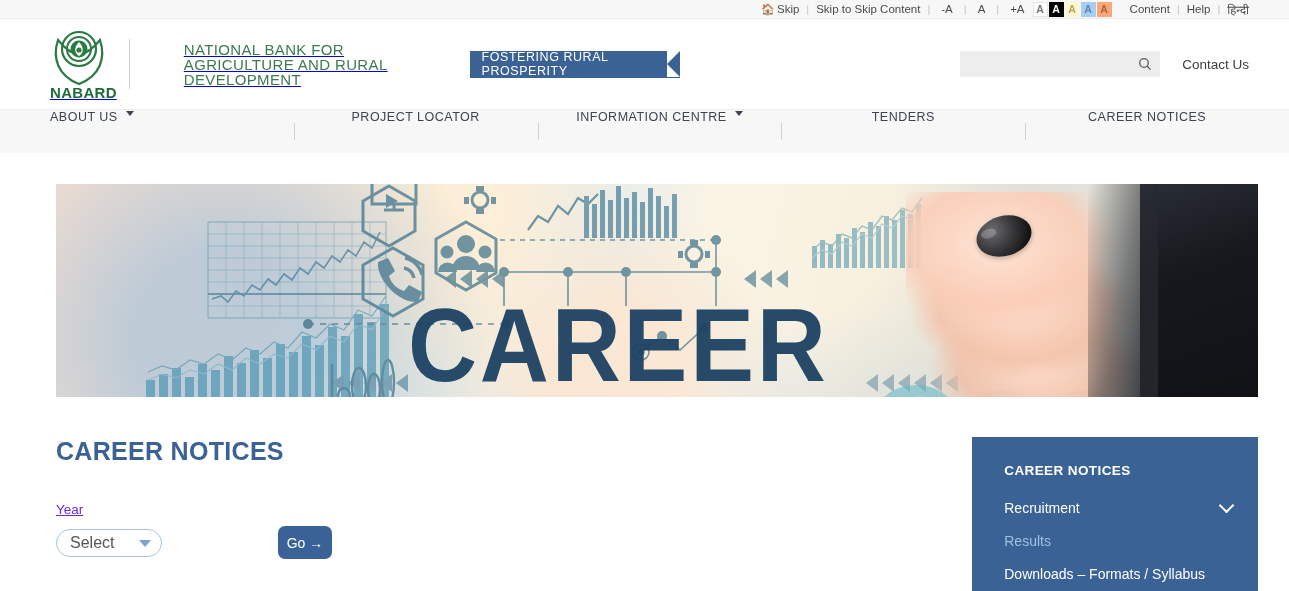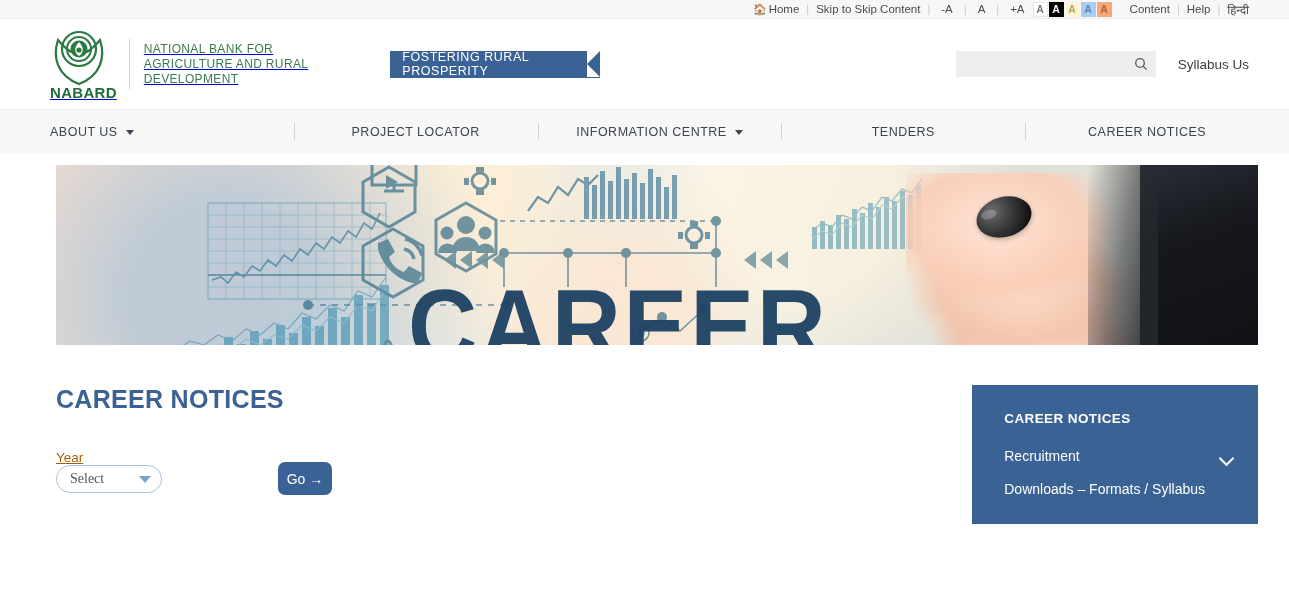--- a/index.html
+++ b/index.html
@@ -62,22 +62,22 @@
   .logo-mark { width: 58px; height: 62px; flex: none; position: relative; }
   .logo-name {
     font-size: 15px; font-weight: bold; color: #1f6b3b;
     letter-spacing: .3px; text-align: center;
     margin-top: -6px;
   }
   .logo-divider {
     width: 1px; height: 50px; background: #cfd6cf; margin: 0 14px 0 12px;
   }
   .logo-text {
-    font-size: 12px; line-height: 15px; color: #3c7a4e;
-    letter-spacing: .35px; font-weight: 500;
+    font-size: 15px; line-height: 15px; color: #3c7a4e;
+    letter-spacing: .35px; font-weight: 500; margin-left: 40px;
   }
   .tagline {
     margin-left: 82px;
     position: relative;
     height: 27px;
     background: #3a6294;
     color: #ffffff;
     font-size: 12.5px;
     letter-spacing: .55px;
     display: flex; align-items: center;
@@ -117,21 +117,21 @@
     height: 44px;
     background: #f7f7f7;
     border-top: 1px solid #eeeeee;
     display: flex;
     align-items: stretch;
     padding-left: 36px;
     padding-right: 20px;
   }
   .nav-item {
     flex: 1;
-    display: flex; align-items: center; justify-content: center;
+    display: flex; justify-content: center;
     gap: 8px;
     font-size: 12.5px; letter-spacing: .5px;
     color: #3c4450;
     cursor: pointer;
     position: relative;
     white-space: nowrap;
   }
   .nav-item.first { justify-content: flex-start; padding-left: 14px; }
   .nav-item + .nav-item::before {
     content: "";
@@ -143,30 +143,31 @@
     border-left: 4.5px solid transparent;
     border-right: 4.5px solid transparent;
     border-top: 5px solid #3c4450;
     display: inline-block;
     position: relative; top: 1px;
   }
 
   
   .hero-wrap { padding: 12px 31px 0 56px; }
   .hero {
-    width: 1202px; height: 180px;
+    width: 1202px; height: 213px;
     position: relative; overflow: hidden;
     background:
       radial-gradient(circle at 14% 74%, rgba(171,196,216,.75) 0 9%, rgba(171,196,216,0) 26%),
       radial-gradient(circle at 6% 30%, rgba(248,224,208,.9) 0 11%, rgba(248,224,208,0) 28%),
       radial-gradient(circle at 30% 12%, rgba(253,238,214,.95) 0 10%, rgba(253,238,214,0) 25%),
       radial-gradient(circle at 46% 88%, rgba(252,231,210,.9) 0 10%, rgba(252,231,210,0) 26%),
       radial-gradient(circle at 62% 18%, rgba(255,246,226,.85) 0 12%, rgba(255,246,226,0) 30%),
       radial-gradient(circle at 78% 62%, rgba(179,209,225,.55) 0 14%, rgba(179,209,225,0) 34%),
       linear-gradient(118deg, #f6ddd2 0%, #f7e3d4 14%, #eef0e6 31%, #dfe9ec 46%, #e7eef0 58%, #f6e9d8 74%, #fdf0dc 88%, #fdf6e8 100%);
+    margin-top: 19px;
   }
   .hero-grad-right {
     position: absolute; inset: 0;
     background: linear-gradient(100deg, rgba(255,255,255,0) 55%, rgba(250,230,205,.35) 78%, rgba(252,240,220,.45) 100%);
   }
   .suit {
     position: absolute; right: 0; top: 0; width: 118px; height: 100%;
     background: linear-gradient(160deg, #2a2e36 0%, #16181d 40%, #101216 100%);
   }
   .suit::before {
@@ -214,35 +215,35 @@
   .main-col { width: 910px; }
   .page-title {
     font-size: 25px; font-weight: 700; color: #3a6294;
     letter-spacing: .3px;
     margin-bottom: 36px;
   }
   .filter-row { display: flex; align-items: flex-end; }
   .field { margin-right: 60px; }
   .field.month { margin-left: 54px; }
   .field-label {
-    font-size: 13.5px; color: #a16207; margin-bottom: 0; display: block; text-decoration: underline;
+    font-size: 13.5px; color: #6d28d9; margin-bottom: 12px; display: block; text-decoration: underline;
   }
   .pill-select {
     width: 106px; height: 28px;
     border: 1px solid #a9c4de;
     border-radius: 16px;
     display: flex; align-items: center;
     padding: 0 10px 0 13px;
     background: #ffffff;
     cursor: pointer;
     position: relative;
   }
   .pill-select.wide { width: 104px; }
   .pill-value {
-    flex: 1; font-size: 14px; color: #555; font-family: Liberation Serif, serif;
+    flex: 1; font-size: 16px; color: #555;
   }
   .pill-caret {
     width: 0; height: 0;
     border-left: 6px solid transparent;
     border-right: 6px solid transparent;
     border-top: 7px solid #7ba3cc;
   }
   .go-btn {
     margin-left: 56px; margin-bottom: -2px;
     background: #3a6296;
@@ -264,41 +265,41 @@
     padding: 26px 22px 10px 32px;
     color: #ffffff;
     align-self: flex-start;
     min-height: 126px;
   }
   .sb-title {
     font-size: 13.5px; font-weight: 700; letter-spacing: .4px;
     margin-bottom: 22px;
   }
   .sb-item {
-    display: flex; align-items: flex-end; justify-content: space-between;
+    display: flex; align-items: flex-start; justify-content: space-between;
     font-size: 14px; margin-bottom: 17px; cursor: pointer;
     color: #ffffff;
   }
   .sb-item.muted { color: #9fc0e0; }
   .sb-chevron {
     width: 11px; height: 11px;
     border-right: 2px solid #ffffff;
     border-bottom: 2px solid #ffffff;
     transform: rotate(45deg);
     margin-right: 4px;
     flex: none;
   }
 </style>
 </head>
 <body>
 
 <div class="topbar">
   <a class="home-link" href="#">
     <span class="home-glyph">🏠</span>
-    <span>Home</span>
+    <span>Skip</span>
   </a>
   <span class="tb-sep">|</span>
   <a href="#">Skip to Skip Content</a>
   <span class="tb-sep">|</span>
   <span class="fontsize-btn">-A</span>
   <span class="tb-sep">|</span>
   <span class="fontsize-btn">A</span>
   <span class="tb-sep">|</span>
   <span class="fontsize-btn">+A</span>
   <span class="swatches">
@@ -346,21 +347,21 @@
   <div class="header-right">
     <div class="search-box">
       <input type="text" placeholder="" style="">
       <span class="search-ico">
         <svg viewBox="0 0 14 14" width="14" height="14">
           <circle cx="6" cy="6" r="4.3" fill="none" stroke="#5a5a5a" stroke-width="1.3"></circle>
           <line x1="9.2" y1="9.2" x2="12.6" y2="12.6" stroke="#5a5a5a" stroke-width="1.3"></line>
         </svg>
       </span>
     </div>
-    <a class="contact-link" href="#">Syllabus Us</a>
+    <a class="contact-link" href="#">Contact Us</a>
   </div>
 </div>
 
 <div class="mainnav">
   <div class="nav-item first">
     <span>ABOUT US</span>
     <span class="caret-down"></span>
   </div>
   <div class="nav-item">
     <span>PROJECT LOCATOR</span>
@@ -660,19 +661,22 @@
   </div>
 
   <div class="sidebar">
     <div class="sb-title">CAREER NOTICES</div>
 
     <div class="sb-item">
       <span>Recruitment</span>
       <span class="sb-chevron"></span>
     </div>
 
+    <div class="sb-item muted">
+      <span>Results</span>
+    </div>
 
     <div class="sb-item">
       <span>Downloads – Formats / Syllabus</span>
     </div>
   </div>
 
 </div>
 
 </body></html>

